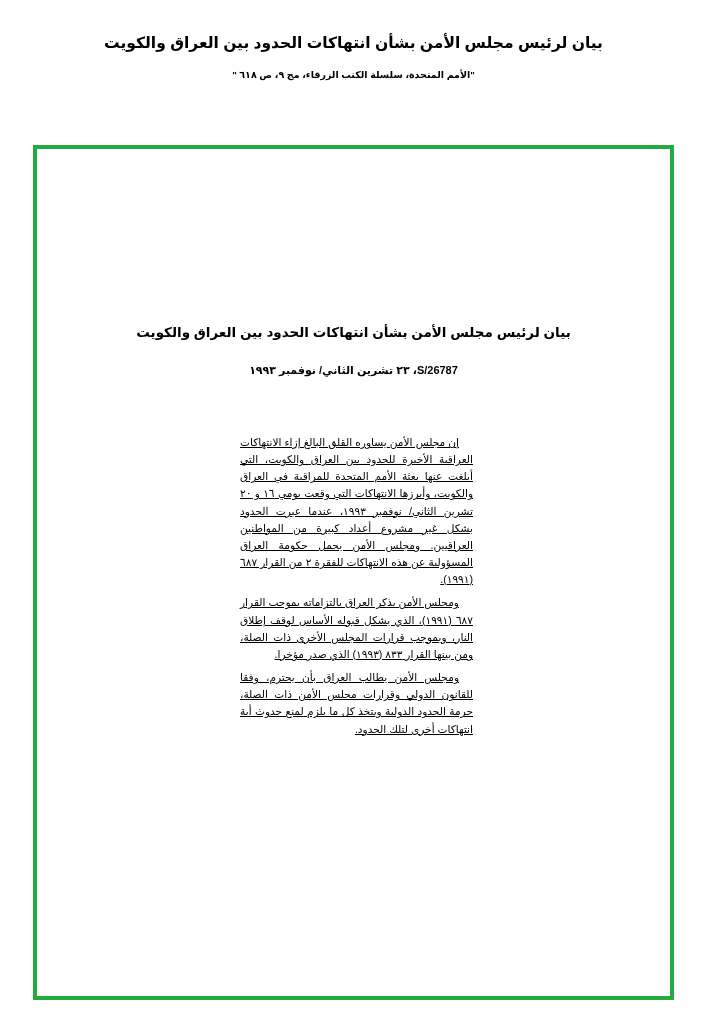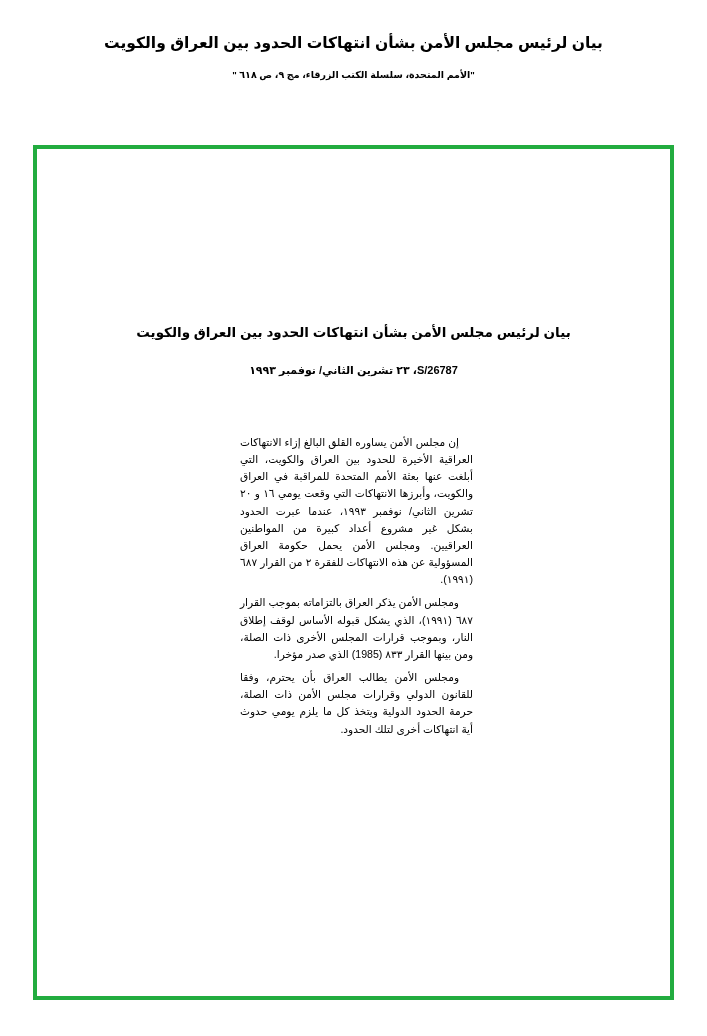--- a/index.html
+++ b/index.html
@@ -95,20 +95,21 @@
     width: 233px;
     text-align: justify;
     text-align-last: right;
     font-family: "Liberation Sans", "DejaVu Sans", sans-serif;
     font-size: 10.6px;
     line-height: 1.62;
   }
   .body-block p {
     margin: 0 0 6px 0;
     text-indent: 14px;
+    text-decoration: underline;
   }
   .body-block p:last-child {
     margin-bottom: 0;
   }
 </style>
 </head>
 <body>
 
 <div class="doc-header">
   <div class="h-title">بيان لرئيس مجلس الأمن بشأن انتهاكات الحدود بين العراق والكويت</div>
@@ -119,18 +120,18 @@
   <div class="frame-inner">
 
     <div class="inner-title">بيان لرئيس مجلس الأمن بشأن انتهاكات الحدود بين العراق والكويت</div>
 
     <div class="inner-ref">
       <span class="ref-code">S/26787</span><span>، </span><span>٢٣ تشرين الثاني/ نوفمبر ١٩٩٣</span>
     </div>
 
     <div class="body-block">
       <p>إن مجلس الأمن يساوره القلق البالغ إزاء الانتهاكات العراقية الأخيرة للحدود بين العراق والكويت، التي أبلغت عنها بعثة الأمم المتحدة للمراقبة في العراق والكويت، وأبرزها الانتهاكات التي وقعت يومي ١٦ و ٢٠ تشرين الثاني/ نوفمبر ١٩٩٣، عندما عبرت الحدود بشكل غير مشروع أعداد كبيرة من المواطنين العراقيين. ومجلس الأمن يحمل حكومة العراق المسؤولية عن هذه الانتهاكات للفقرة ٢ من القرار ٦٨٧ (١٩٩١).</p>
-      <p>ومجلس الأمن يذكر العراق بالتزاماته بموجب القرار ٦٨٧ (١٩٩١)، الذي يشكل قبوله الأساس لوقف إطلاق النار، وبموجب قرارات المجلس الأخرى ذات الصلة، ومن بينها القرار ٨٣٣ (1985) الذي صدر مؤخرا.</p>
-      <p>ومجلس الأمن يطالب العراق بأن يحترم، وفقا للقانون الدولي وقرارات مجلس الأمن ذات الصلة، حرمة الحدود الدولية ويتخذ كل ما يلزم يومي حدوث أية انتهاكات أخرى لتلك الحدود.</p>
+      <p>ومجلس الأمن يذكر العراق بالتزاماته بموجب القرار ٦٨٧ (١٩٩١)، الذي يشكل قبوله الأساس لوقف إطلاق النار، وبموجب قرارات المجلس الأخرى ذات الصلة، ومن بينها القرار ٨٣٣ (١٩٩٣) الذي صدر مؤخرا.</p>
+      <p>ومجلس الأمن يطالب العراق بأن يحترم، وفقا للقانون الدولي وقرارات مجلس الأمن ذات الصلة، حرمة الحدود الدولية ويتخذ كل ما يلزم لمنع حدوث أية انتهاكات أخرى لتلك الحدود.</p>
     </div>
 
   </div>
 </div>
 
 </body></html>

